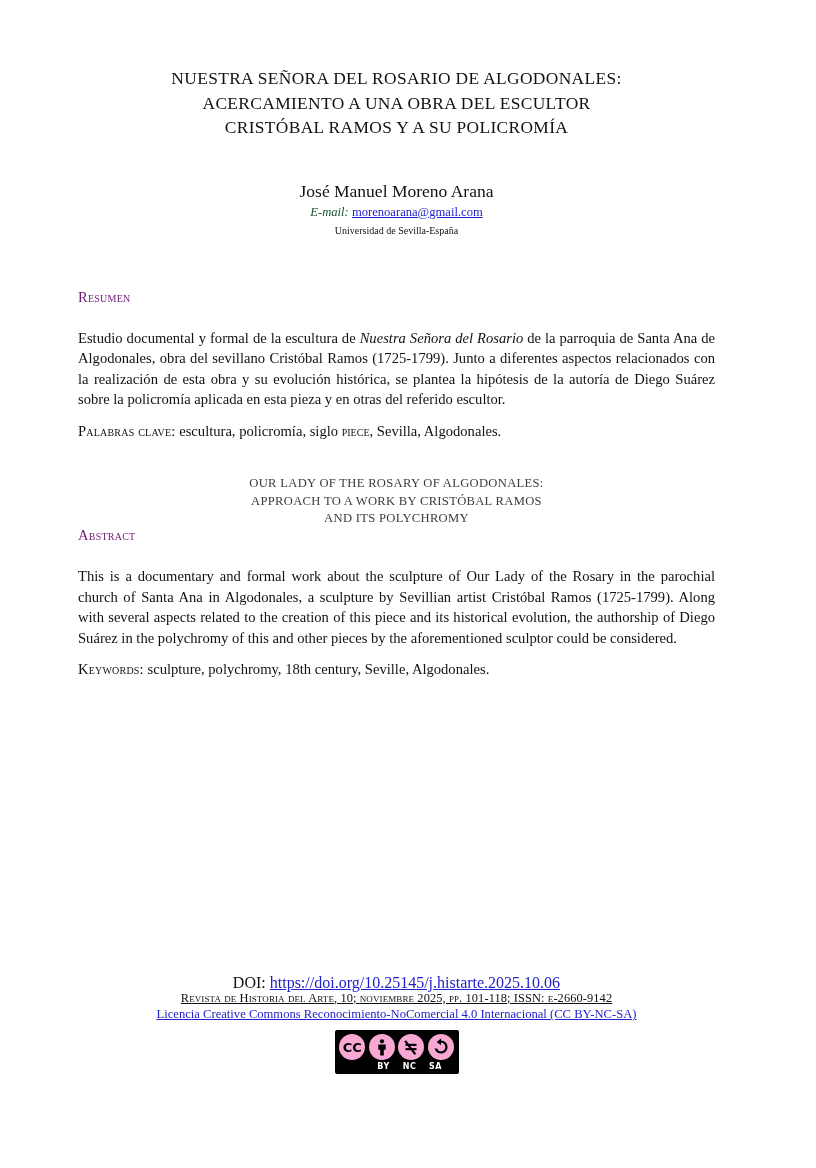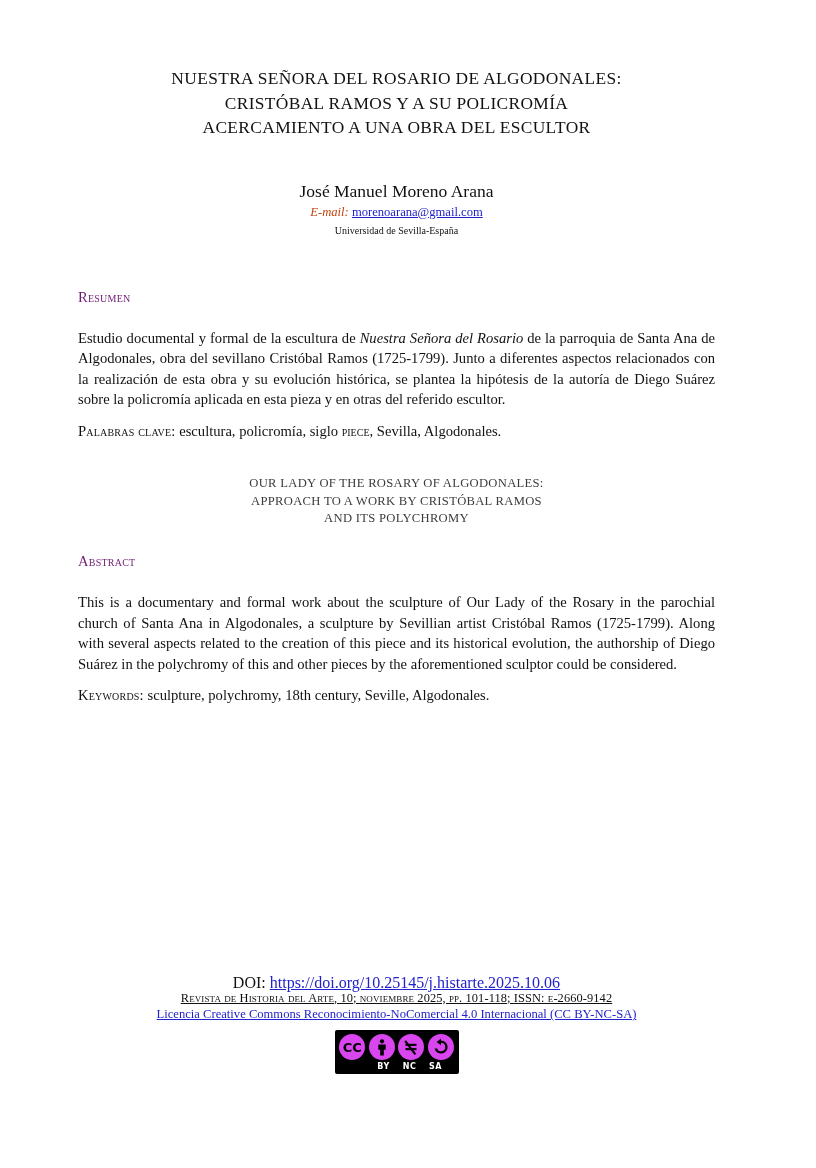--- a/index.html
+++ b/index.html
@@ -55,21 +55,21 @@
     line-height: 22px;
     color: #111111;
   }
   .author-email-line {
     font-size: 12.6px;
     line-height: 18px;
     margin-top: 1px;
   }
   .email-label {
     font-style: italic;
-    color: #c2410c;
+    color: #14532d;
   }
   .email-link {
     color: #2222cc;
     text-decoration: underline;
   }
   .author-affil {
     font-size: 10px;
     line-height: 18px;
     margin-top: 1px;
     color: #111111;
@@ -79,21 +79,20 @@
   .sc-label {
     font-variant: small-caps;
     font-size: 14.5px;
     letter-spacing: 0.25px;
     color: #701a75;
   }
   .abstract-label {
     margin-top: 49px;
   }
   .abstract-label-en {
-    margin-top: 26px;
   }
 
   
   .abstract-body {
     margin-top: 22px;
     font-size: 14.6px;
     line-height: 20.6px;
     text-align: justify;
     color: #111111;
     hyphens: none;
@@ -174,21 +173,21 @@
     display: flex;
     align-items: center;
     justify-content: space-around;
     padding: 0 3px;
     box-sizing: border-box;
   }
   .cc-circle {
     width: 26px;
     height: 26px;
     border-radius: 50%;
-    background: #d946ef;
+    background: #f9a8d4;
     display: flex;
     align-items: center;
     justify-content: center;
     position: relative;
   }
   .cc-circle span.cc-text {
     font-family: "DejaVu Sans", sans-serif;
     font-weight: bold;
     font-size: 13px;
     color: #000000;
@@ -227,22 +226,22 @@
 </style>
 </head>
 <body>
 
 <div class="page">
 
   <div class="content">
 
     <div class="title-block">
       <div class="title-line">NUESTRA SEÑORA DEL ROSARIO DE ALGODONALES:</div>
+      <div class="title-line">ACERCAMIENTO A UNA OBRA DEL ESCULTOR</div>
       <div class="title-line">CRISTÓBAL RAMOS Y A SU POLICROMÍA</div>
-      <div class="title-line">ACERCAMIENTO A UNA OBRA DEL ESCULTOR</div>
     </div>
 
     <div class="author-block">
       <div class="author-name">José Manuel Moreno Arana</div>
       <div class="author-email-line">
         <span class="email-label">E-mail:</span>
         <span class="email-link">morenoarana@gmail.com</span>
       </div>
       <div class="author-affil">Universidad de Sevilla-España</div>
     </div>

